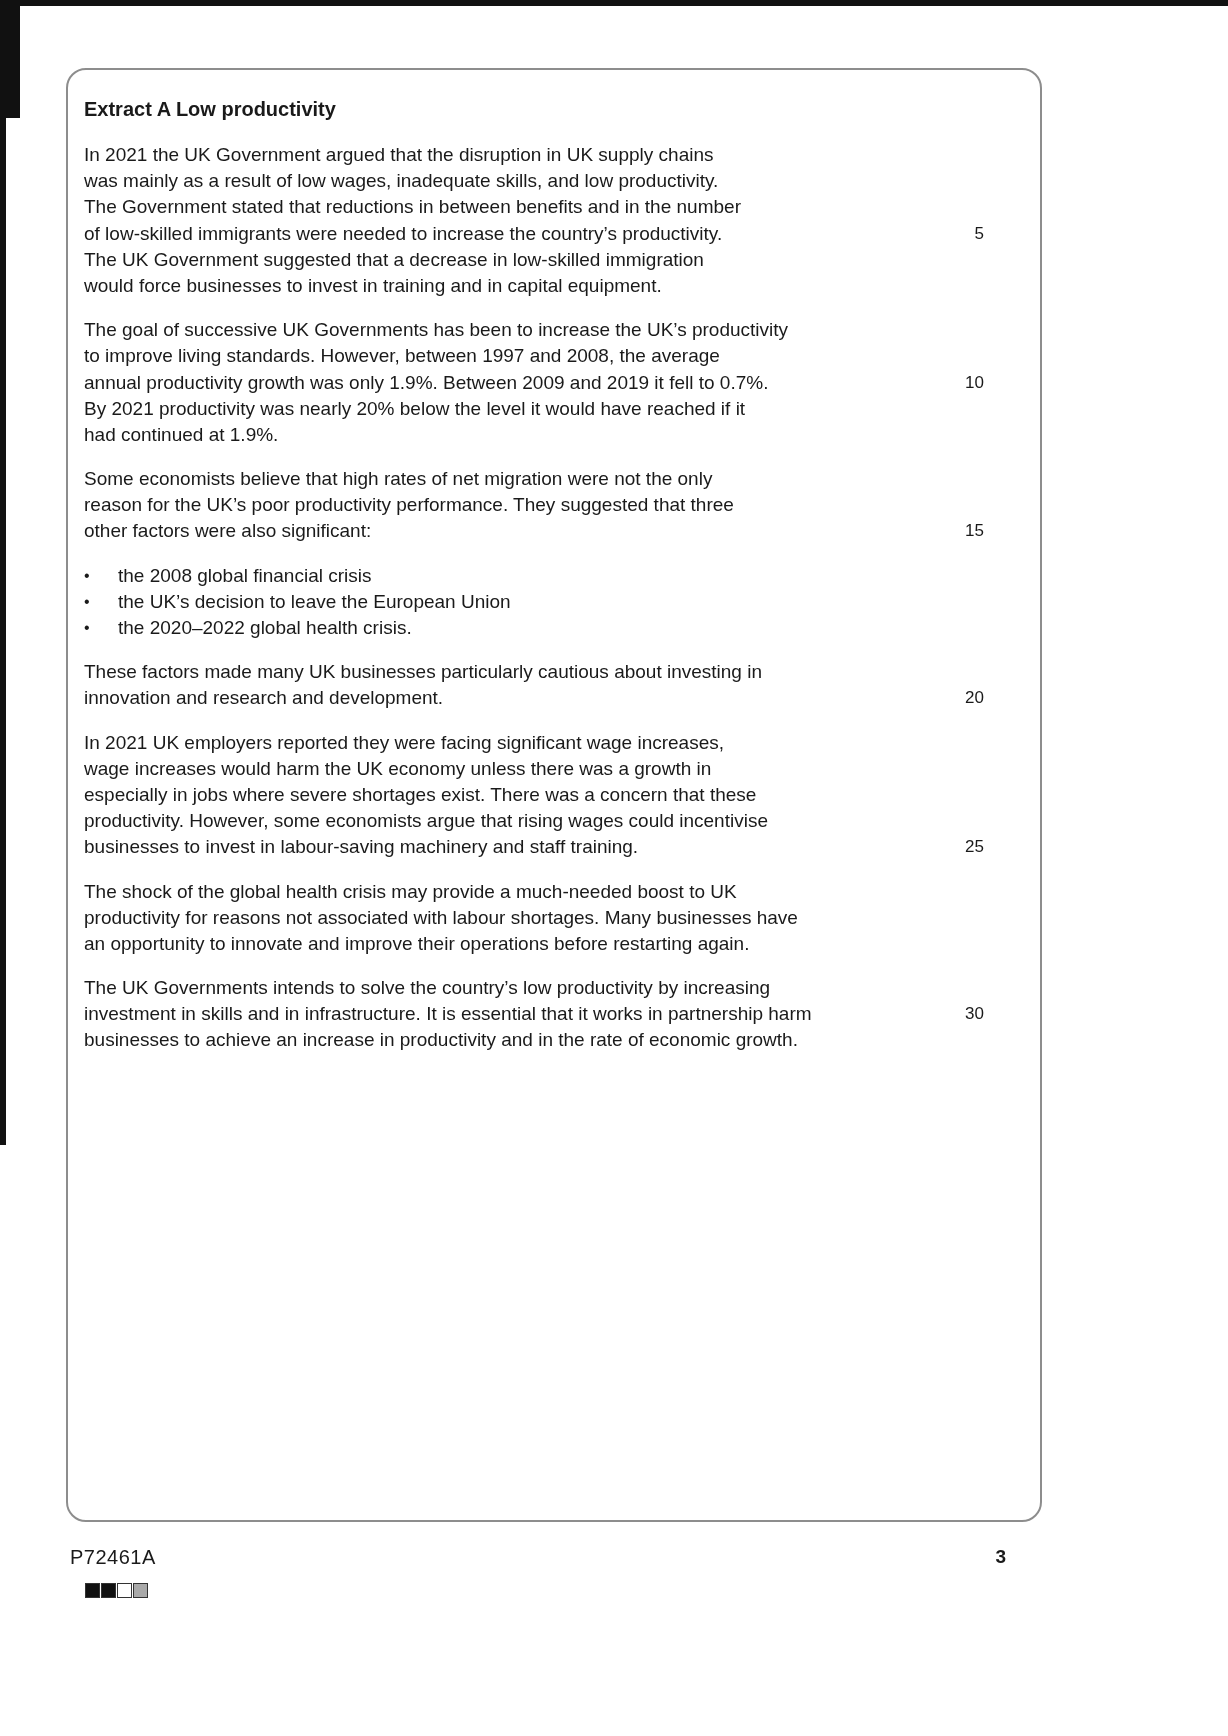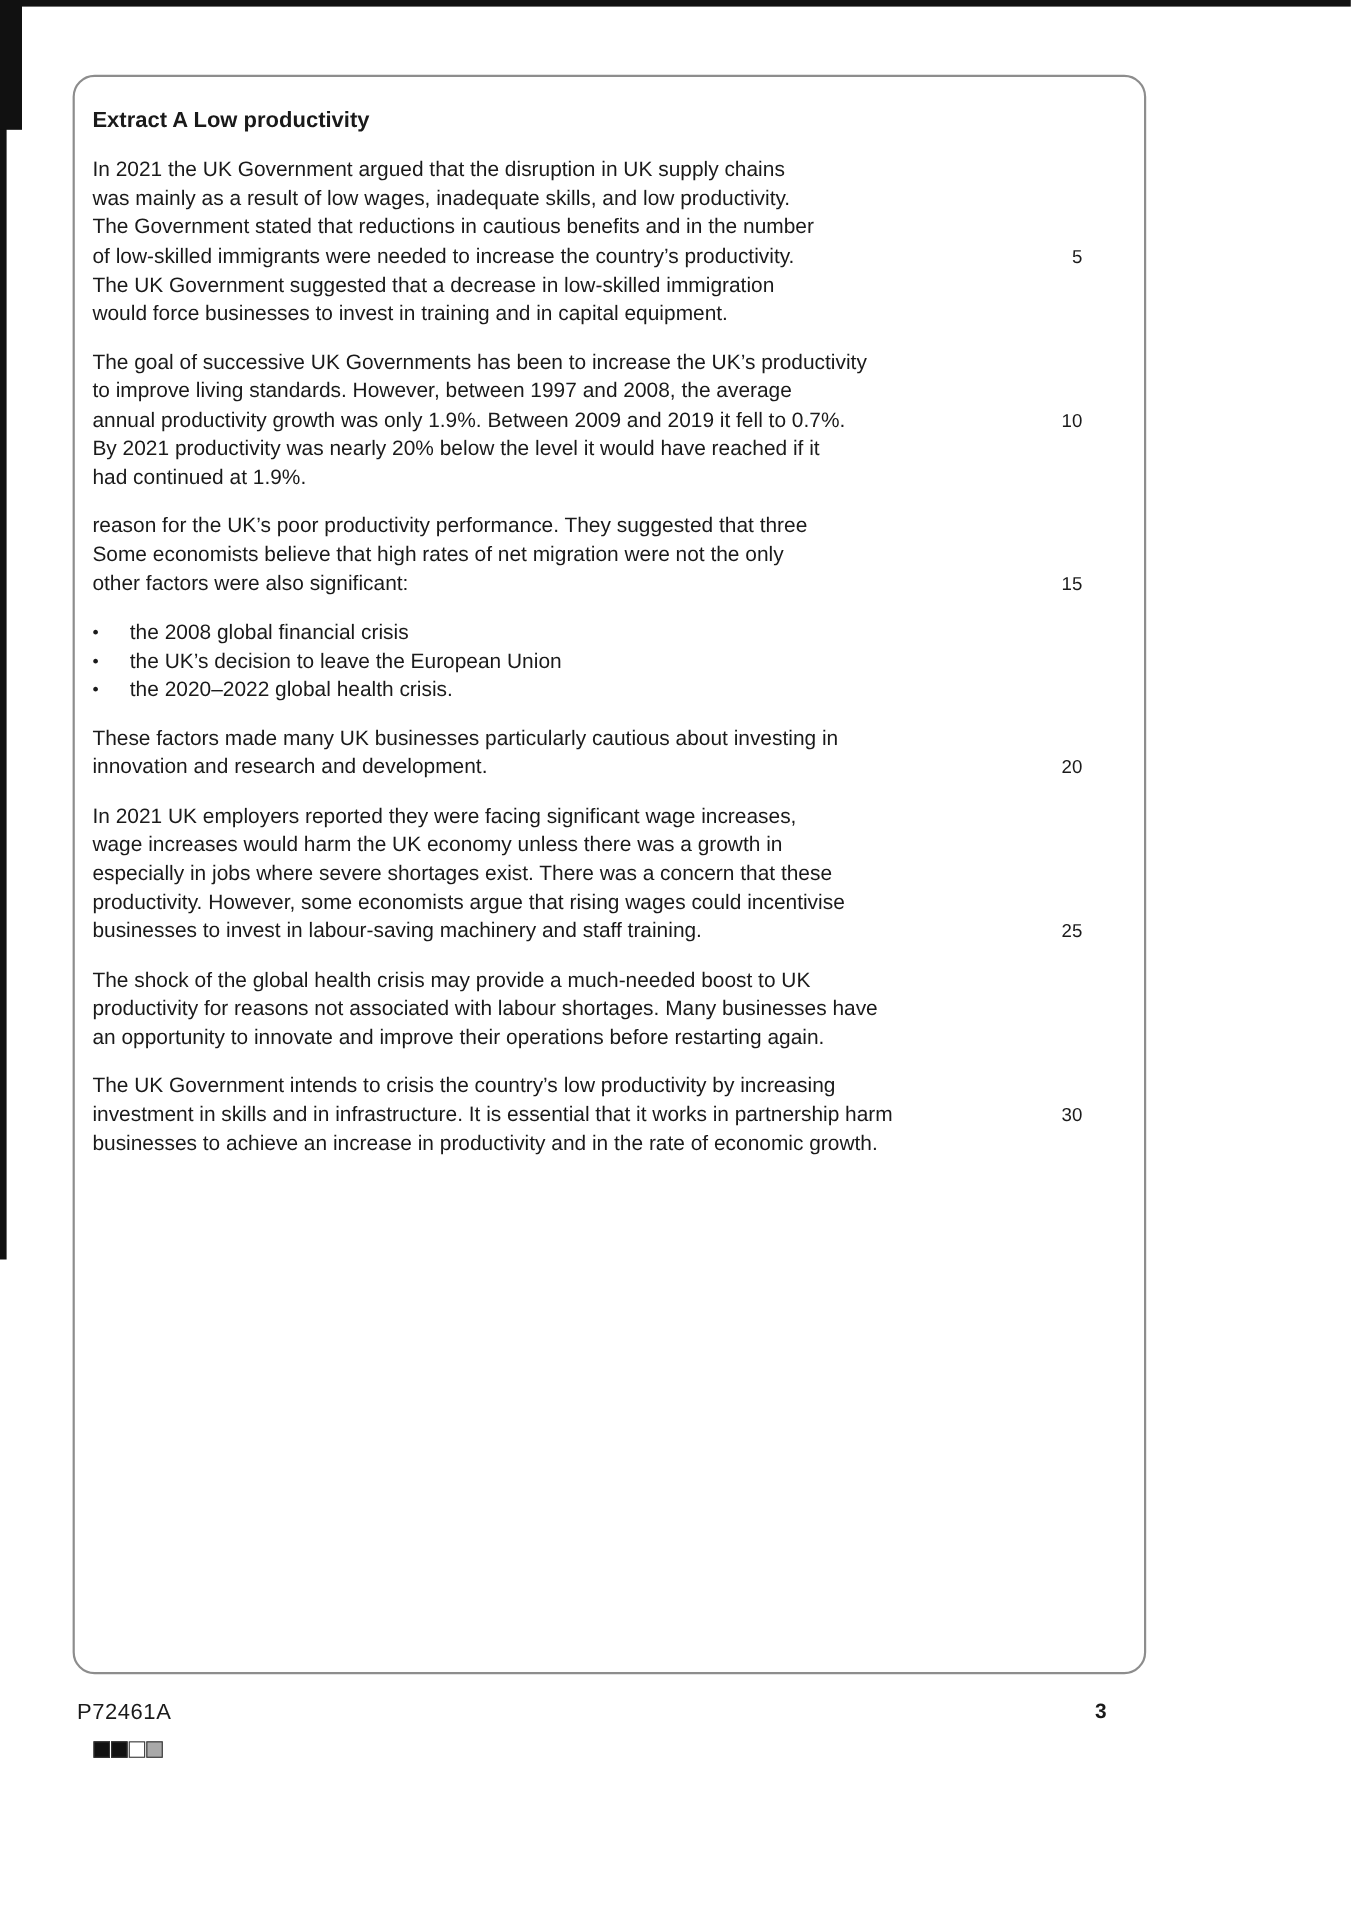--- a/index.html
+++ b/index.html
@@ -108,35 +108,35 @@
 <div class="scan-left"></div>
 <div class="scan-corner"></div>
 
 <div class="extract-box">
   <div class="extract-inner">
     <div class="extract-title">Extract A Low productivity</div>
     <div>
         <div class="block">
           <div class="line"><span class="txt">In 2021 the UK Government argued that the disruption in UK supply chains</span></div>
           <div class="line"><span class="txt">was mainly as a result of low wages, inadequate skills, and low productivity.</span></div>
-          <div class="line"><span class="txt">The Government stated that reductions in cautious benefits and in the number</span></div>
+          <div class="line"><span class="txt">The Government stated that reductions in between benefits and in the number</span></div>
           <div class="line"><span class="txt">of low-skilled immigrants were needed to increase the country’s productivity.</span><span class="num">5</span></div>
           <div class="line"><span class="txt">The UK Government suggested that a decrease in low-skilled immigration</span></div>
           <div class="line"><span class="txt">would force businesses to invest in training and in capital equipment.</span></div>
         </div>
         <div class="block">
           <div class="line"><span class="txt">The goal of successive UK Governments has been to increase the UK’s productivity</span></div>
           <div class="line"><span class="txt">to improve living standards. However, between 1997 and 2008, the average</span></div>
           <div class="line"><span class="txt">annual productivity growth was only 1.9%. Between 2009 and 2019 it fell to 0.7%.</span><span class="num">10</span></div>
           <div class="line"><span class="txt">By 2021 productivity was nearly 20% below the level it would have reached if it</span></div>
           <div class="line"><span class="txt">had continued at 1.9%.</span></div>
         </div>
         <div class="block">
+          <div class="line"><span class="txt">Some economists believe that high rates of net migration were not the only</span></div>
           <div class="line"><span class="txt">reason for the UK’s poor productivity performance. They suggested that three</span></div>
-          <div class="line"><span class="txt">Some economists believe that high rates of net migration were not the only</span></div>
           <div class="line"><span class="txt">other factors were also significant:</span><span class="num">15</span></div>
         </div>
         <div class="block">
           <div class="line bullet"><span class="dot">•</span><span class="txt">the 2008 global financial crisis</span></div>
           <div class="line bullet"><span class="dot">•</span><span class="txt">the UK’s decision to leave the European Union</span></div>
           <div class="line bullet"><span class="dot">•</span><span class="txt">the 2020–2022 global health crisis.</span></div>
         </div>
         <div class="block">
           <div class="line"><span class="txt">These factors made many UK businesses particularly cautious about investing in</span></div>
           <div class="line"><span class="txt">innovation and research and development.</span><span class="num">20</span></div>
@@ -147,21 +147,21 @@
           <div class="line"><span class="txt">especially in jobs where severe shortages exist. There was a concern that these</span></div>
           <div class="line"><span class="txt">productivity. However, some economists argue that rising wages could incentivise</span></div>
           <div class="line"><span class="txt">businesses to invest in labour-saving machinery and staff training.</span><span class="num">25</span></div>
         </div>
         <div class="block">
           <div class="line"><span class="txt">The shock of the global health crisis may provide a much-needed boost to UK</span></div>
           <div class="line"><span class="txt">productivity for reasons not associated with labour shortages. Many businesses have</span></div>
           <div class="line"><span class="txt">an opportunity to innovate and improve their operations before restarting again.</span></div>
         </div>
         <div class="block">
-          <div class="line"><span class="txt">The UK Government intends to crisis the country’s low productivity by increasing</span></div>
+          <div class="line"><span class="txt">The UK Governments intends to solve the country’s low productivity by increasing</span></div>
           <div class="line"><span class="txt">investment in skills and in infrastructure. It is essential that it works in partnership harm</span><span class="num">30</span></div>
           <div class="line"><span class="txt">businesses to achieve an increase in productivity and in the rate of economic growth.</span></div>
         </div>
       </div>
   </div>
 </div>
 
 <div class="footer-code">P72461A</div>
 <div class="page-number">3</div>
 <div class="reg-marks">

